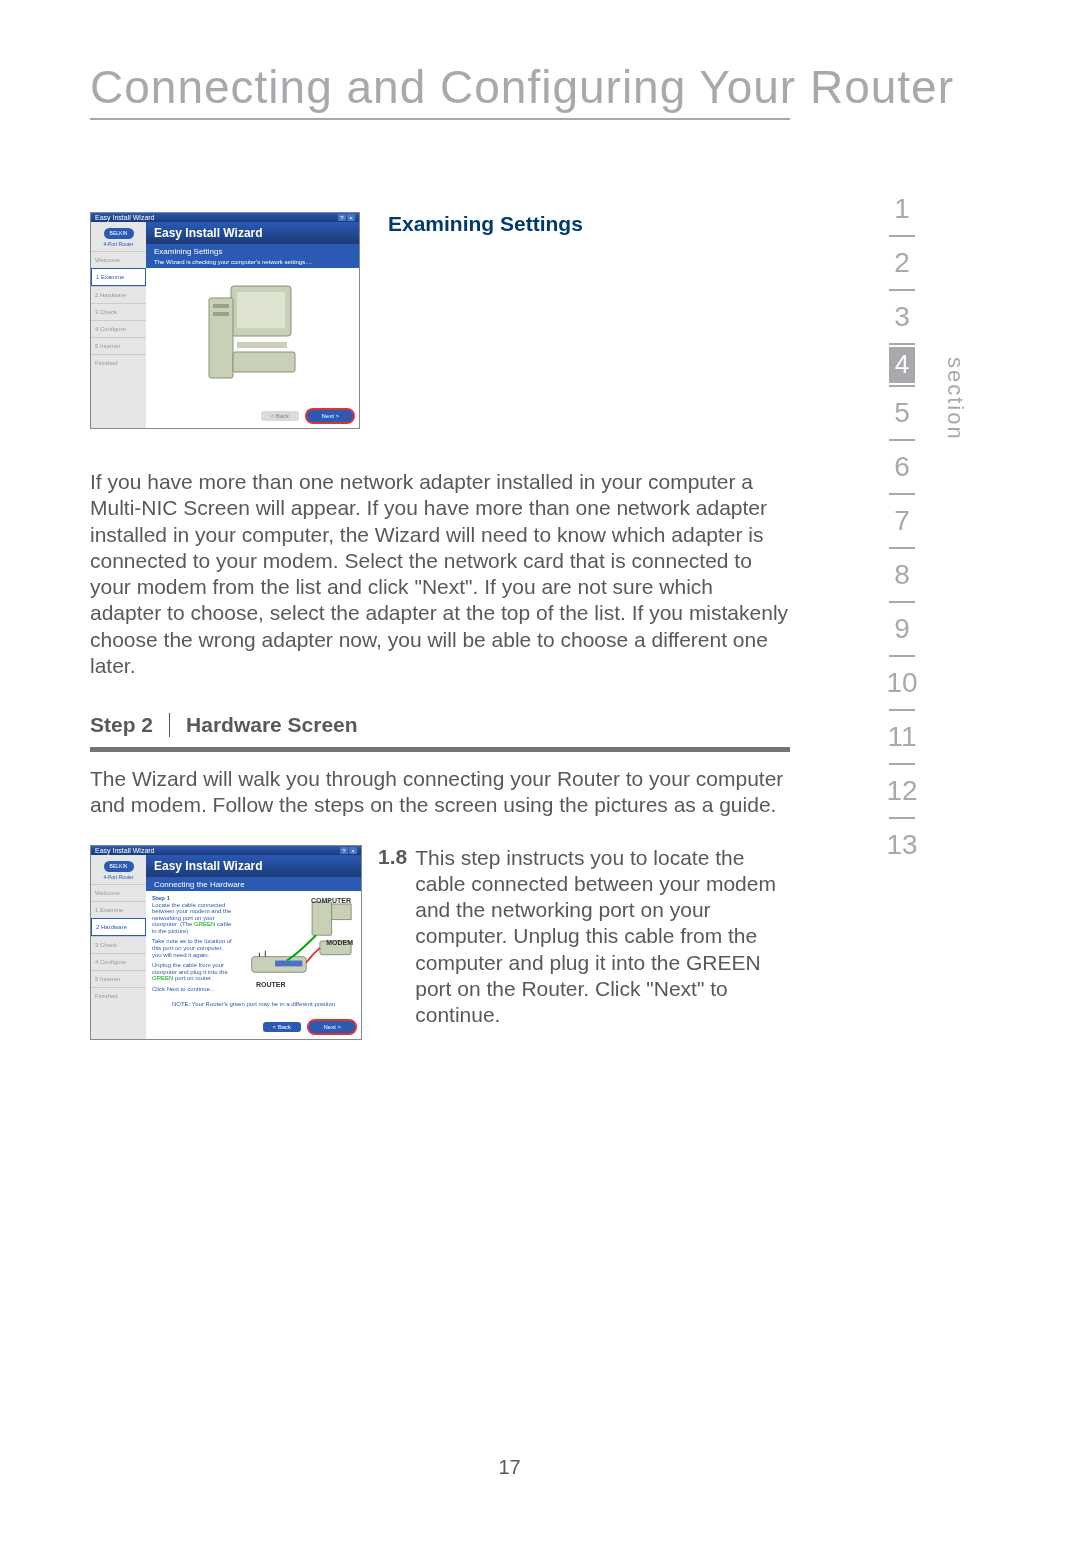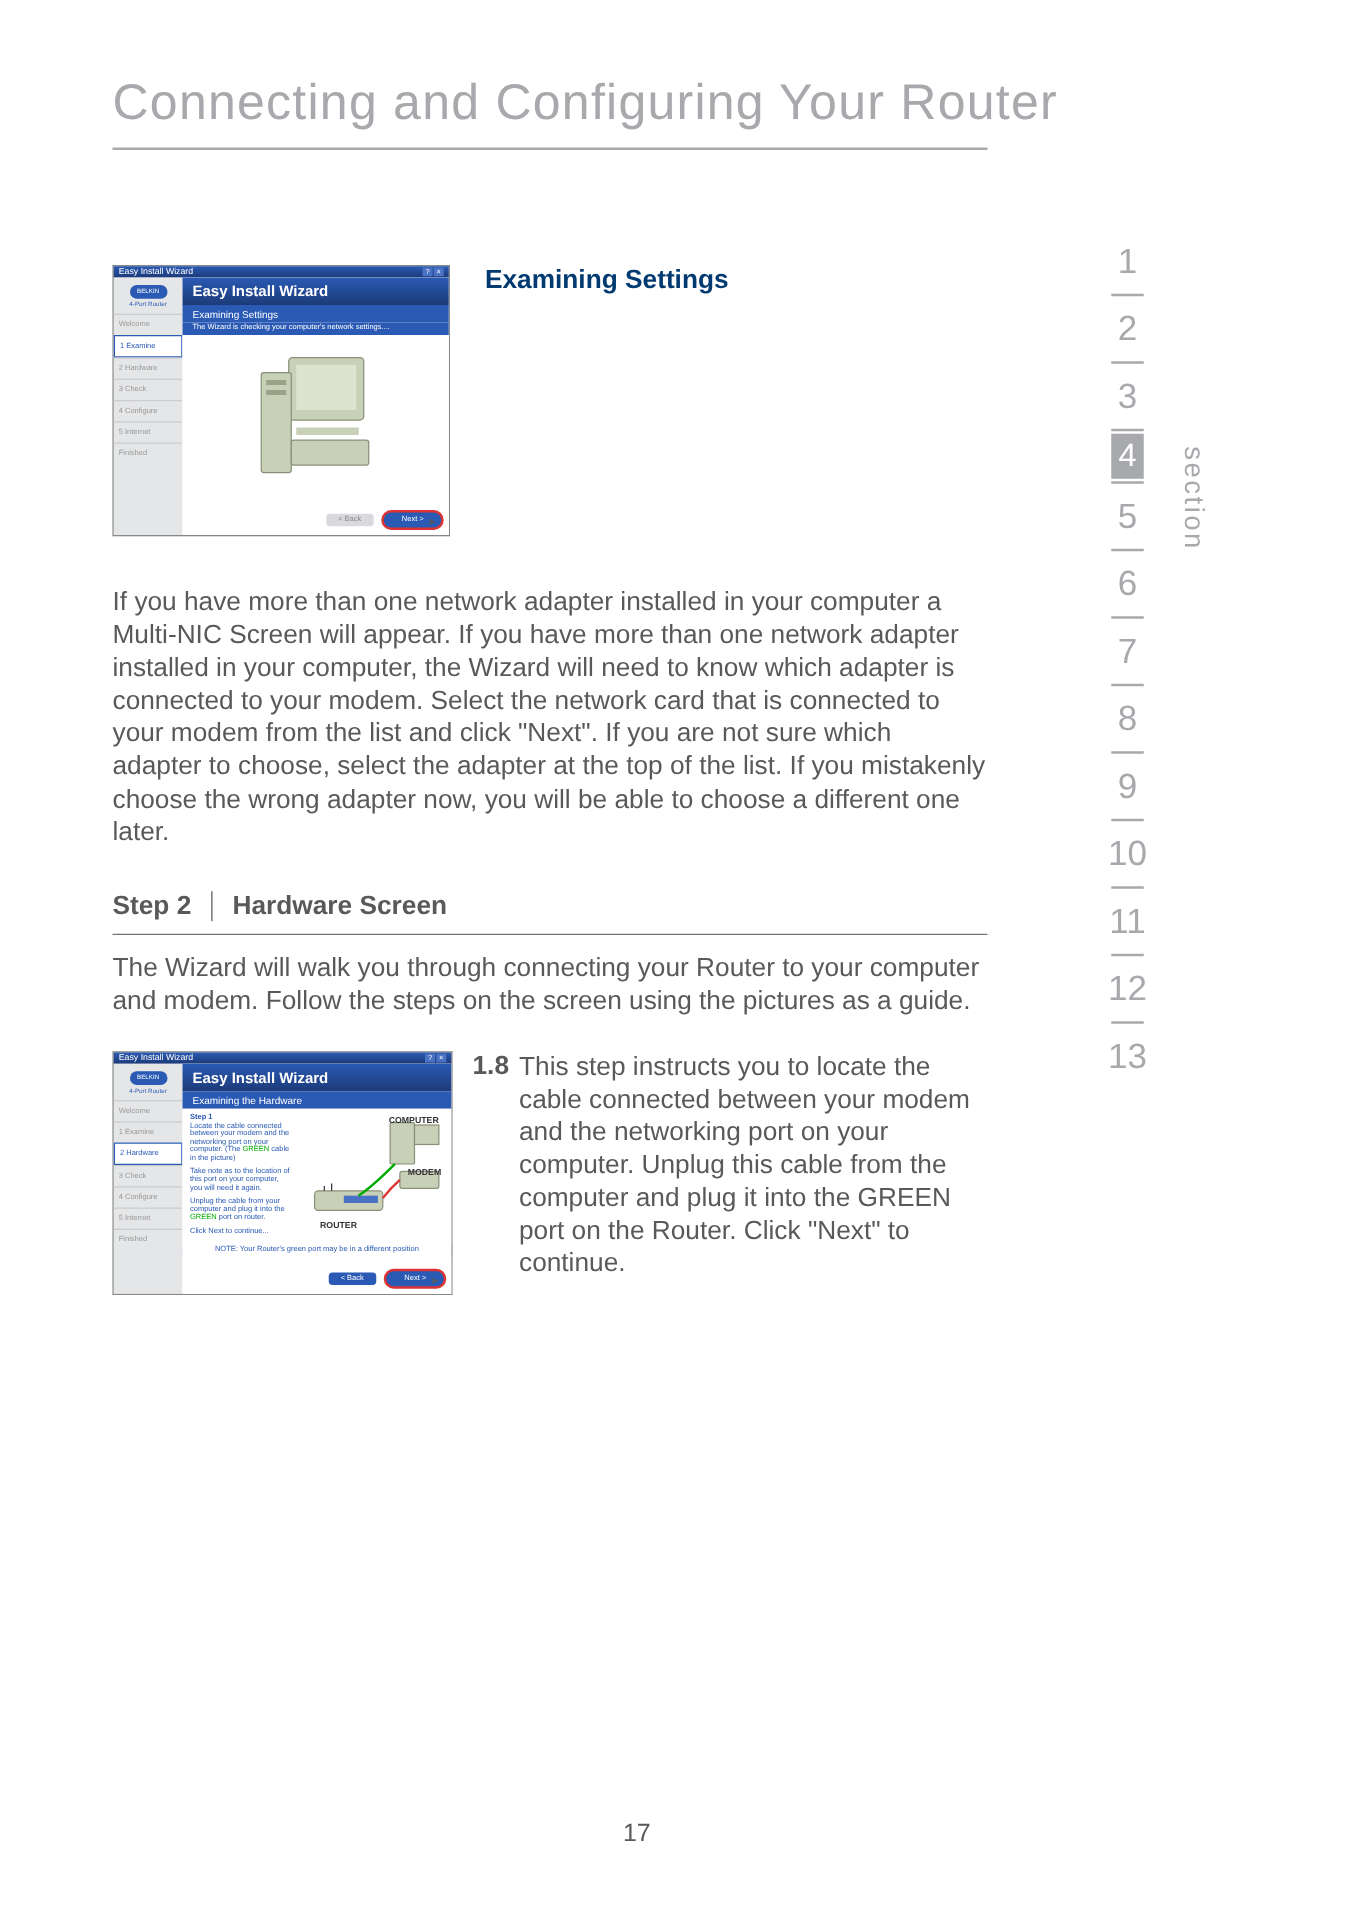--- a/index.html
+++ b/index.html
@@ -8,21 +8,21 @@
     background: #fff;
     width: 1080px;
     height: 1541px;
     position: relative;
     color: #58595b;
   }
   .page-title {
     position: absolute;
     top: 60px;
     left: 90px;
-    font-size: 40px;
+    font-size: 46px;
     font-weight: 400;
     color: #a7a9ac;
     letter-spacing: 1px;
   }
   .title-rule {
     position: absolute;
     top: 118px;
     left: 90px;
     width: 700px;
     height: 2px;
@@ -148,21 +148,21 @@
   }
   .sec-h2 {
     color:#003a70;
     font-weight:bold;
     font-size:21px;
     margin-bottom:2px;
   }
   .step-row {
     display:flex;
     align-items:center;
-    border-bottom:1px solid #737373;
+    border-bottom:5px solid #737373;
     padding:6px 0 10px;
     margin: 28px 0 14px;
   }
   .step-row .num {
     font-weight:bold;
     color:#58595b;
     font-size:21px;
     padding-right:16px;
     border-right:1px solid #58595b;
     margin-right:16px;
@@ -321,21 +321,21 @@
             <div class="wiz-step">Welcome</div>
             <div class="wiz-step">1 Examine</div>
             <div class="wiz-step active">2 Hardware</div>
             <div class="wiz-step">3 Check</div>
             <div class="wiz-step">4 Configure</div>
             <div class="wiz-step">5 Internet</div>
             <div class="wiz-step">Finished</div>
           </div>
           <div class="wiz-main">
             <div class="wiz-banner">Easy Install Wizard</div>
-            <div class="wiz-subbanner">Examining the Hardware</div>
+            <div class="wiz-subbanner">Connecting the Hardware</div>
             <div class="wiz2-content">
               <div class="wiz2-left">
                 <b>Step 1</b>
                 <p><span>Locate the cable connected between your modem and the networking port on your computer. (The </span><span class="green">GREEN</span><span> cable in the picture)</span></p>
                 <p>Take note as to the location of this port on your computer, you will need it again.</p>
                 <p><span>Unplug the cable from your computer and plug it into the </span><span class="green">GREEN</span><span> port on router.</span></p>
                 <p>Click Next to continue...</p>
               </div>
               <div class="wiz2-right">
                 <span class="lbl" style="top:2px; right:4px;">COMPUTER</span>

